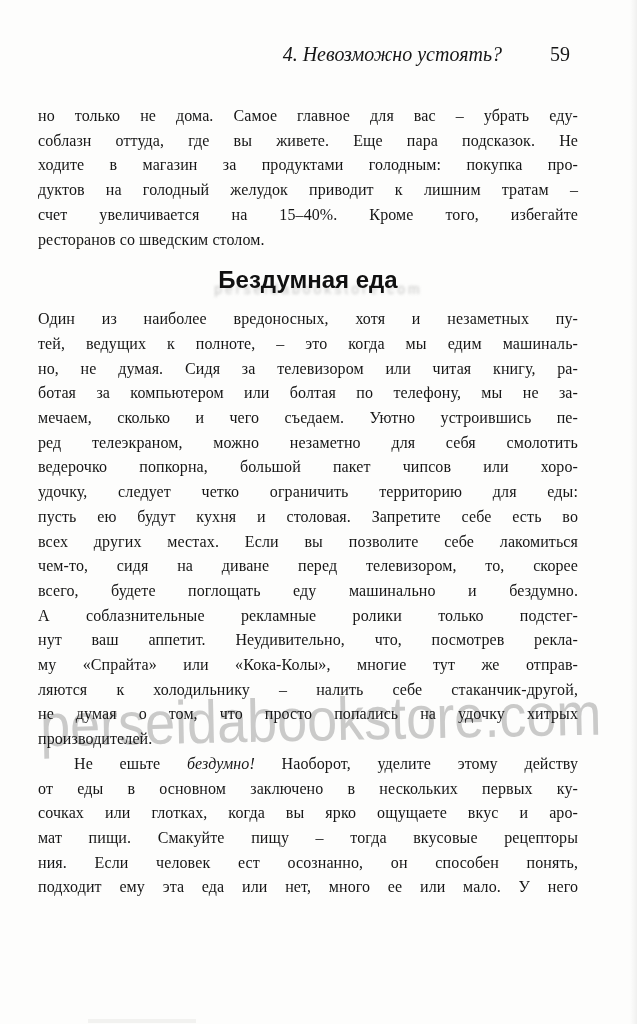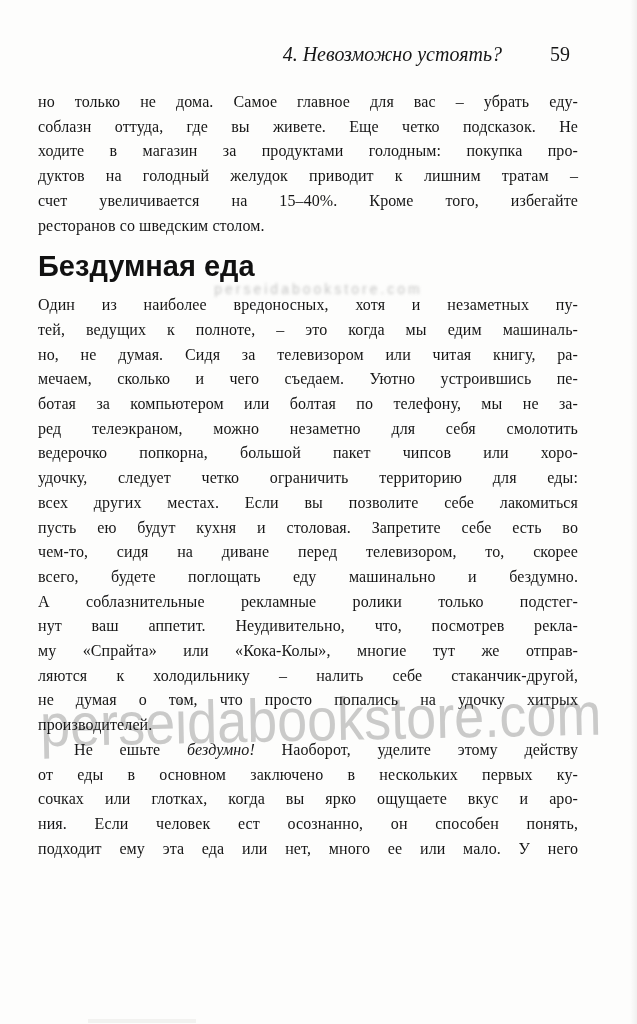--- a/index.html
+++ b/index.html
@@ -48,43 +48,44 @@
     left: 38px; top: 44px;
     width: 540px;
     z-index: 2;
   }
   .header {
     display: flex;
     justify-content: flex-end;
     align-items: baseline;
     font-size: 20px;
     line-height: 20px;
-    margin-bottom: 26px;
+    margin-bottom: 40px;
     padding-right: 8px;
   }
   .chapter { font-style: italic; }
   .pagenum { font-style: normal; margin-left: 48px; }
   .para { margin: 0; }
   .line {
     font-size: 16px;
     line-height: 24.7px;
     text-align: justify;
     text-align-last: justify;
     letter-spacing: 0.1px;
     white-space: normal;
   }
   .line.last { text-align-last: left; }
   .line.last.cont { text-align-last: justify; }
   .line.indent { text-indent: 36px; }
   .it { font-style: italic; margin-top: 13px; }
   .heading {
     font-family: "Liberation Sans", sans-serif;
     font-weight: 700;
-    font-size: 29px;
+    font-size: 24px;
     line-height: 28px;
+    text-align: center;
     margin: 14px 0 13px 0;
     color: #111;
   }
   .bottom-smudge {
     position: absolute;
     left: 88px; top: 1019px;
     width: 108px; height: 4px;
     background: #f2f2f0;
     z-index: 0;
   }
@@ -109,55 +110,56 @@
   <div class="content">
 
     <div class="header">
       <span class="chapter">4. Невозможно устоять?</span>
       <span class="pagenum">59</span>
     </div>
 
     <div id="paras-top">
         <div class="para">
           <div class="line"><span>но только не дома. Самое главное для вас – убрать еду-</span></div>
-          <div class="line"><span>соблазн оттуда, где вы живете. Еще четко подсказок. Не</span></div>
+          <div class="line"><span>соблазн оттуда, где вы живете. Еще пара подсказок. Не</span></div>
           <div class="line"><span>ходите в магазин за продуктами голодным: покупка про-</span></div>
           <div class="line"><span>дуктов на голодный желудок приводит к лишним тратам –</span></div>
           <div class="line"><span>счет увеличивается на 15–40%. Кроме того, избегайте</span></div>
           <div class="line last"><span>ресторанов со шведским столом.</span></div>
         </div>
       </div>
 
     <h2 class="heading">Бездумная еда</h2>
 
     <div id="paras-main">
         <div class="para">
           <div class="line"><span>Один из наиболее вредоносных, хотя и незаметных пу-</span></div>
           <div class="line"><span>тей, ведущих к полноте, – это когда мы едим машиналь-</span></div>
           <div class="line"><span>но, не думая. Сидя за телевизором или читая книгу, ра-</span></div>
+          <div class="line"><span>ботая за компьютером или болтая по телефону, мы не за-</span></div>
           <div class="line"><span>мечаем, сколько и чего съедаем. Уютно устроившись пе-</span></div>
-          <div class="line"><span>ботая за компьютером или болтая по телефону, мы не за-</span></div>
           <div class="line"><span>ред телеэкраном, можно незаметно для себя смолотить</span></div>
           <div class="line"><span>ведерочко попкорна, большой пакет чипсов или хоро-</span></div>
           <div class="line"><span>удочку, следует четко ограничить территорию для еды:</span></div>
+          <div class="line"><span>пусть ею будут кухня и столовая. Запретите себе есть во</span></div>
           <div class="line"><span>всех других местах. Если вы позволите себе лакомиться</span></div>
-          <div class="line"><span>пусть ею будут кухня и столовая. Запретите себе есть во</span></div>
           <div class="line"><span>чем-то, сидя на диване перед телевизором, то, скорее</span></div>
           <div class="line"><span>всего, будете поглощать еду машинально и бездумно.</span></div>
           <div class="line"><span>А соблазнительные рекламные ролики только подстег-</span></div>
           <div class="line"><span>нут ваш аппетит. Неудивительно, что, посмотрев рекла-</span></div>
           <div class="line"><span>му «Спрайта» или «Кока-Колы», многие тут же отправ-</span></div>
           <div class="line"><span>ляются к холодильнику – налить себе стаканчик-другой,</span></div>
           <div class="line"><span>не думая о том, что просто попались на удочку хитрых</span></div>
           <div class="line last"><span>производителей.</span></div>
         </div>
         <div class="para">
           <div class="line indent"><span>Не ешьте </span><span class="it">бездумно!</span><span> Наоборот, уделите этому действу</span></div>
           <div class="line"><span>от еды в основном заключено в нескольких первых ку-</span></div>
           <div class="line"><span>сочках или глотках, когда вы ярко ощущаете вкус и аро-</span></div>
+          <div class="line"><span>мат пищи. Смакуйте пищу – тогда вкусовые рецепторы</span></div>
           <div class="line"><span>ния. Если человек ест осознанно, он способен понять,</span></div>
           <div class="line last cont"><span>подходит ему эта еда или нет, много ее или мало. У него</span></div>
         </div>
       </div>
 
   </div>
 
   <div class="bottom-smudge"></div>
   <div class="edge-shadow"></div>
 

